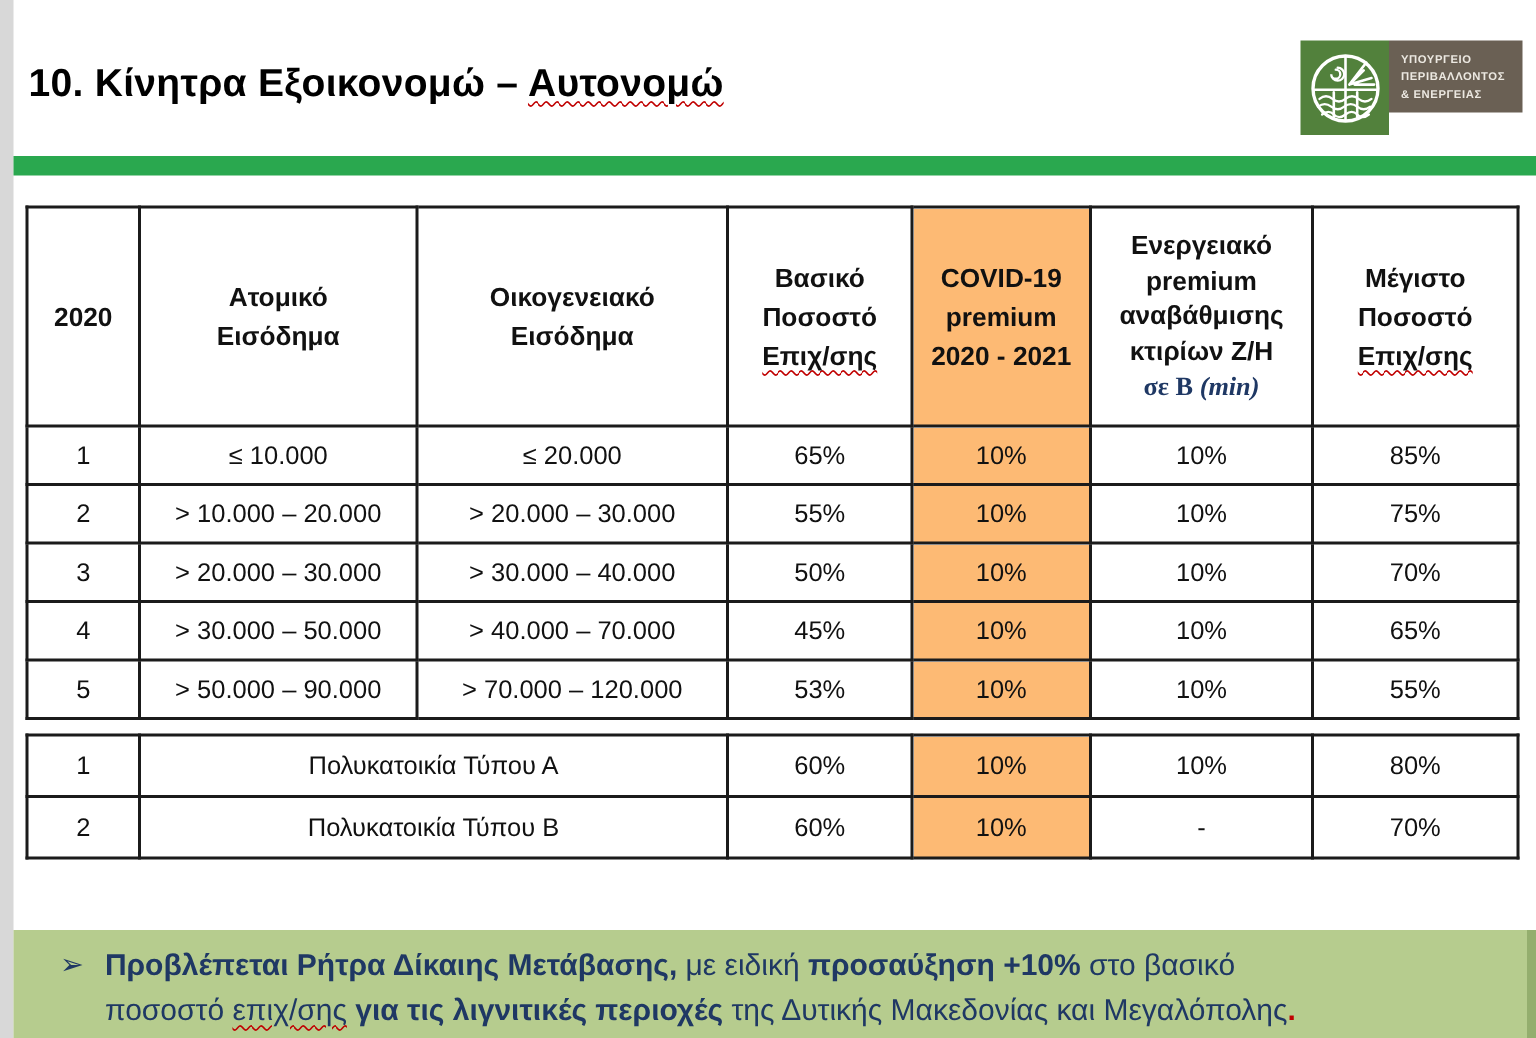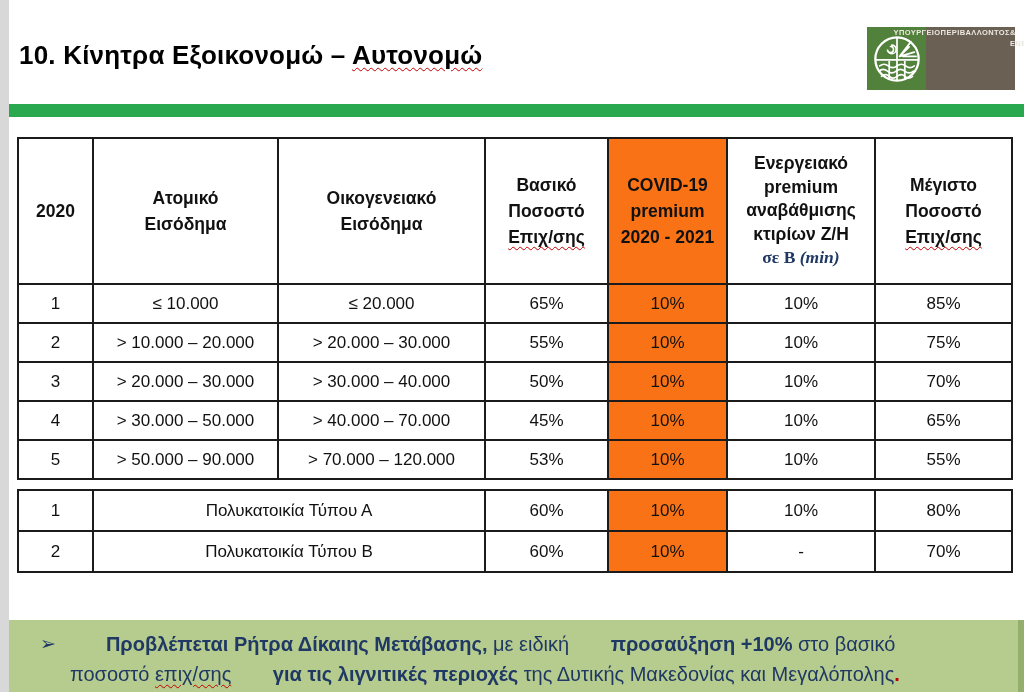--- a/index.html
+++ b/index.html
@@ -16,50 +16,50 @@
   .wavy-red{
     text-decoration-line:underline;text-decoration-style:wavy;
     text-decoration-color:#c00000;text-decoration-thickness:1px;
     text-underline-offset:3px;
   }
   .green-bar{position:absolute;left:9px;top:104px;width:1015px;height:13px;background:#2aa84f;}
 
   
   .logo{position:absolute;top:27px;right:9px;height:63px;display:flex;}
   .logo-emblem{width:59px;height:63px;background:#52813c;display:flex;align-items:center;justify-content:center;}
-  .logo-text{width:89px;height:63px;background:#6a6054;color:#ece8e1;
+  .logo-text{width:89px;height:48px;background:#6a6054;color:#ece8e1;
     font-size:7.5px;font-weight:bold;letter-spacing:.4px;line-height:1.5;
-    display:flex;justify-content:center;padding-left:8px;box-sizing:border-box;}
+    display:flex;flex-direction:column;justify-content:center;padding-left:8px;box-sizing:border-box;}
 
   
   .tbl{border-collapse:collapse;table-layout:fixed;background:#fff;}
   .tbl th,.tbl td{
     border:2px solid #1b1b1b;text-align:center;vertical-align:middle;
     padding:0 2px;color:#111;overflow:hidden;
   }
   .main-table{position:absolute;left:17px;top:137px;}
   .second-table{position:absolute;left:17px;top:489px;}
   .hdr th{height:144px;font-size:17.5px;font-weight:bold;line-height:1.5;margin-left:37px;}
   .main-table td{height:37px;font-size:17px;}
   .second-table td{height:39px;font-size:17px;}
   .hline{display:block;}
   .year-cell{color:#0070c0;font-size:24px;font-weight:bold;}
-  .gray{background:#f97316;}
+  .gray{background:#fdba74;}
   .blue-line{color:#1f3864;font-weight:bold;font-family:Liberation Serif, serif;}
   .blue-line em{font-style:italic;}
 
   
   .note-box{
     position:absolute;left:9px;top:620px;right:0;bottom:0;background:#b6cc8e;
     border-right:6px solid #94ae6e;box-sizing:border-box;
     padding:9px 14px 0 31px;display:flex;align-items:flex-start;
   }
   .note-bullet{color:#1f3864;font-size:19px;margin-right:14px;line-height:1.55;flex:0 0 auto;}
   .note-text{color:#1f3864;font-size:20px;line-height:1.5;}
-  .note-text .b{font-weight:bold;margin-left:36px;}
+  .note-text .b{font-weight:bold;}
   .note-text .red{color:#c00000;font-weight:bold;}
 </style>
 </head>
 <body>
 
 <div class="left-strip"></div>
 
 <div class="page-title"><span>10. Κίνητρα Εξοικονομώ – </span><span class="wavy-red">Αυτονομώ</span></div>
 
 <div class="logo">

